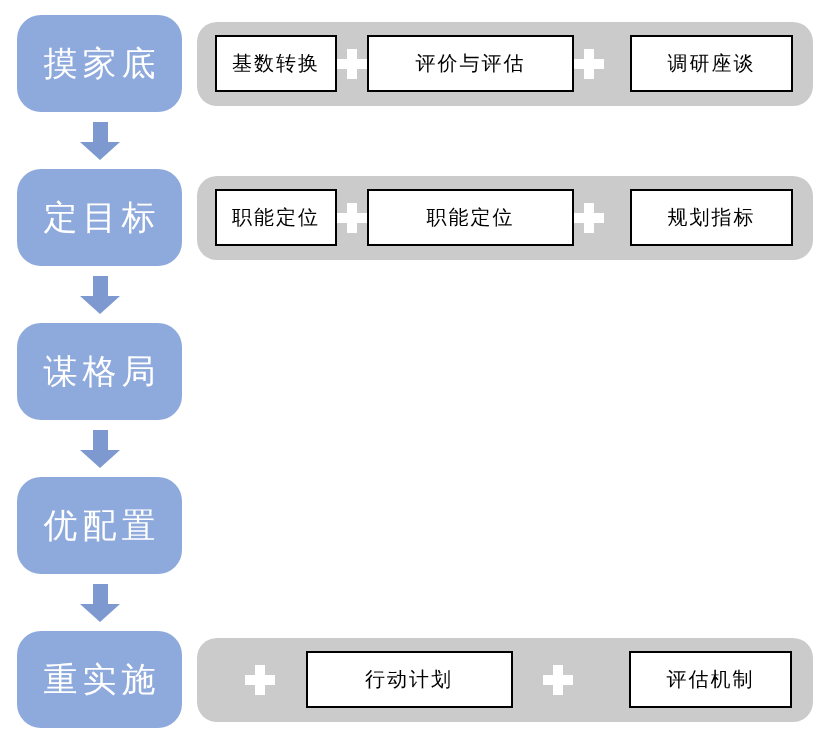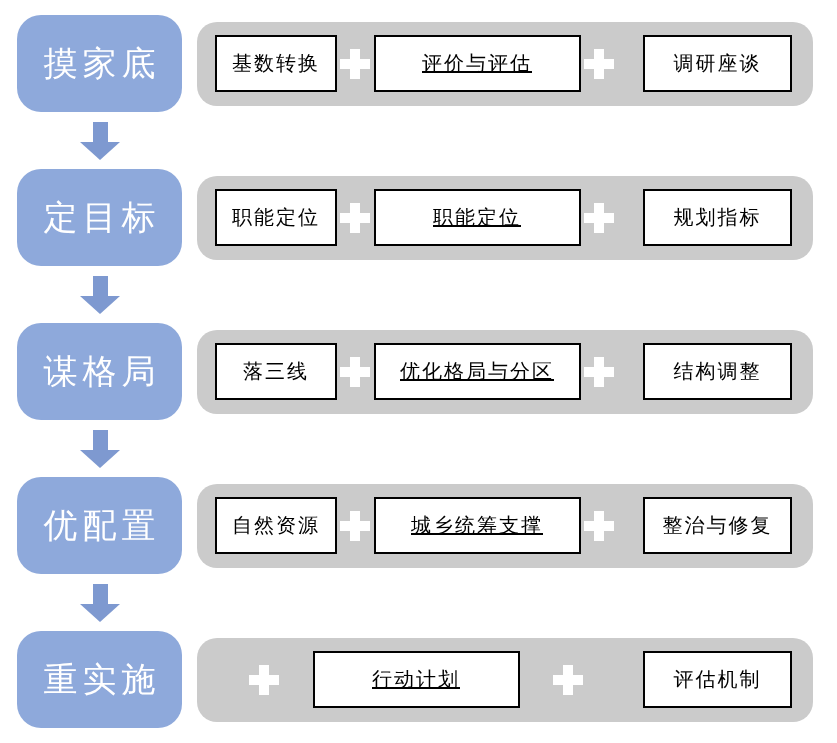--- a/index.html
+++ b/index.html
@@ -60,22 +60,22 @@
     display:flex;align-items:center;justify-content:center;
     flex:none;
   }
   .step-box span{
     color:var(--step-text);
     font-size:20px;
     letter-spacing:2px;
     white-space:nowrap;
   }
   .step-1{width:122px;}
-  .step-2{width:207px;text-decoration:underline;}
-  .step-3{width:149px;margin-left:26px;}
+  .step-2{width:207px;}
+  .step-3{width:163px;margin-left:26px;}
   .plus-wrap{
     flex:1;
     display:flex;align-items:center;justify-content:center;
   }
   .plus{
     position:relative;
     width:30px;height:30px;
   }
   .plus .ph,.plus .pv{
     position:absolute;background:var(--plus-fill);
@@ -177,78 +177,32 @@
     <div class="down-arrow">
       <div class="stem"></div>
         <div class="head"></div>
     </div>
   </div>
 
   <div class="stage-row">
     <div class="stage-box">
       <span>谋格局</span>
     </div>
-    <div class="steps-bar">
-      <div class="step-box step-1">
-        <span>落三线</span>
-      </div>
-      <div class="plus-wrap">
-        <div class="plus">
-            <span class="ph"></span>
-            <span class="pv"></span>
-          </div>
-      </div>
-      <div class="step-box step-2">
-        <span>优化格局与分区</span>
-      </div>
-      <div class="plus-wrap">
-        <div class="plus">
-            <span class="ph"></span>
-            <span class="pv"></span>
-          </div>
-      </div>
-      <div class="step-box step-3">
-        <span>结构调整</span>
-      </div>
-    </div>
   </div>
 
   <div class="arrow-row">
     <div class="down-arrow">
       <div class="stem"></div>
         <div class="head"></div>
     </div>
   </div>
 
   <div class="stage-row">
     <div class="stage-box">
       <span>优配置</span>
-    </div>
-    <div class="steps-bar">
-      <div class="step-box step-1">
-        <span>自然资源</span>
-      </div>
-      <div class="plus-wrap">
-        <div class="plus">
-            <span class="ph"></span>
-            <span class="pv"></span>
-          </div>
-      </div>
-      <div class="step-box step-2">
-        <span>城乡统筹支撑</span>
-      </div>
-      <div class="plus-wrap">
-        <div class="plus">
-            <span class="ph"></span>
-            <span class="pv"></span>
-          </div>
-      </div>
-      <div class="step-box step-3">
-        <span>整治与修复</span>
-      </div>
     </div>
   </div>
 
   <div class="arrow-row">
     <div class="down-arrow">
       <div class="stem"></div>
         <div class="head"></div>
     </div>
   </div>
 

